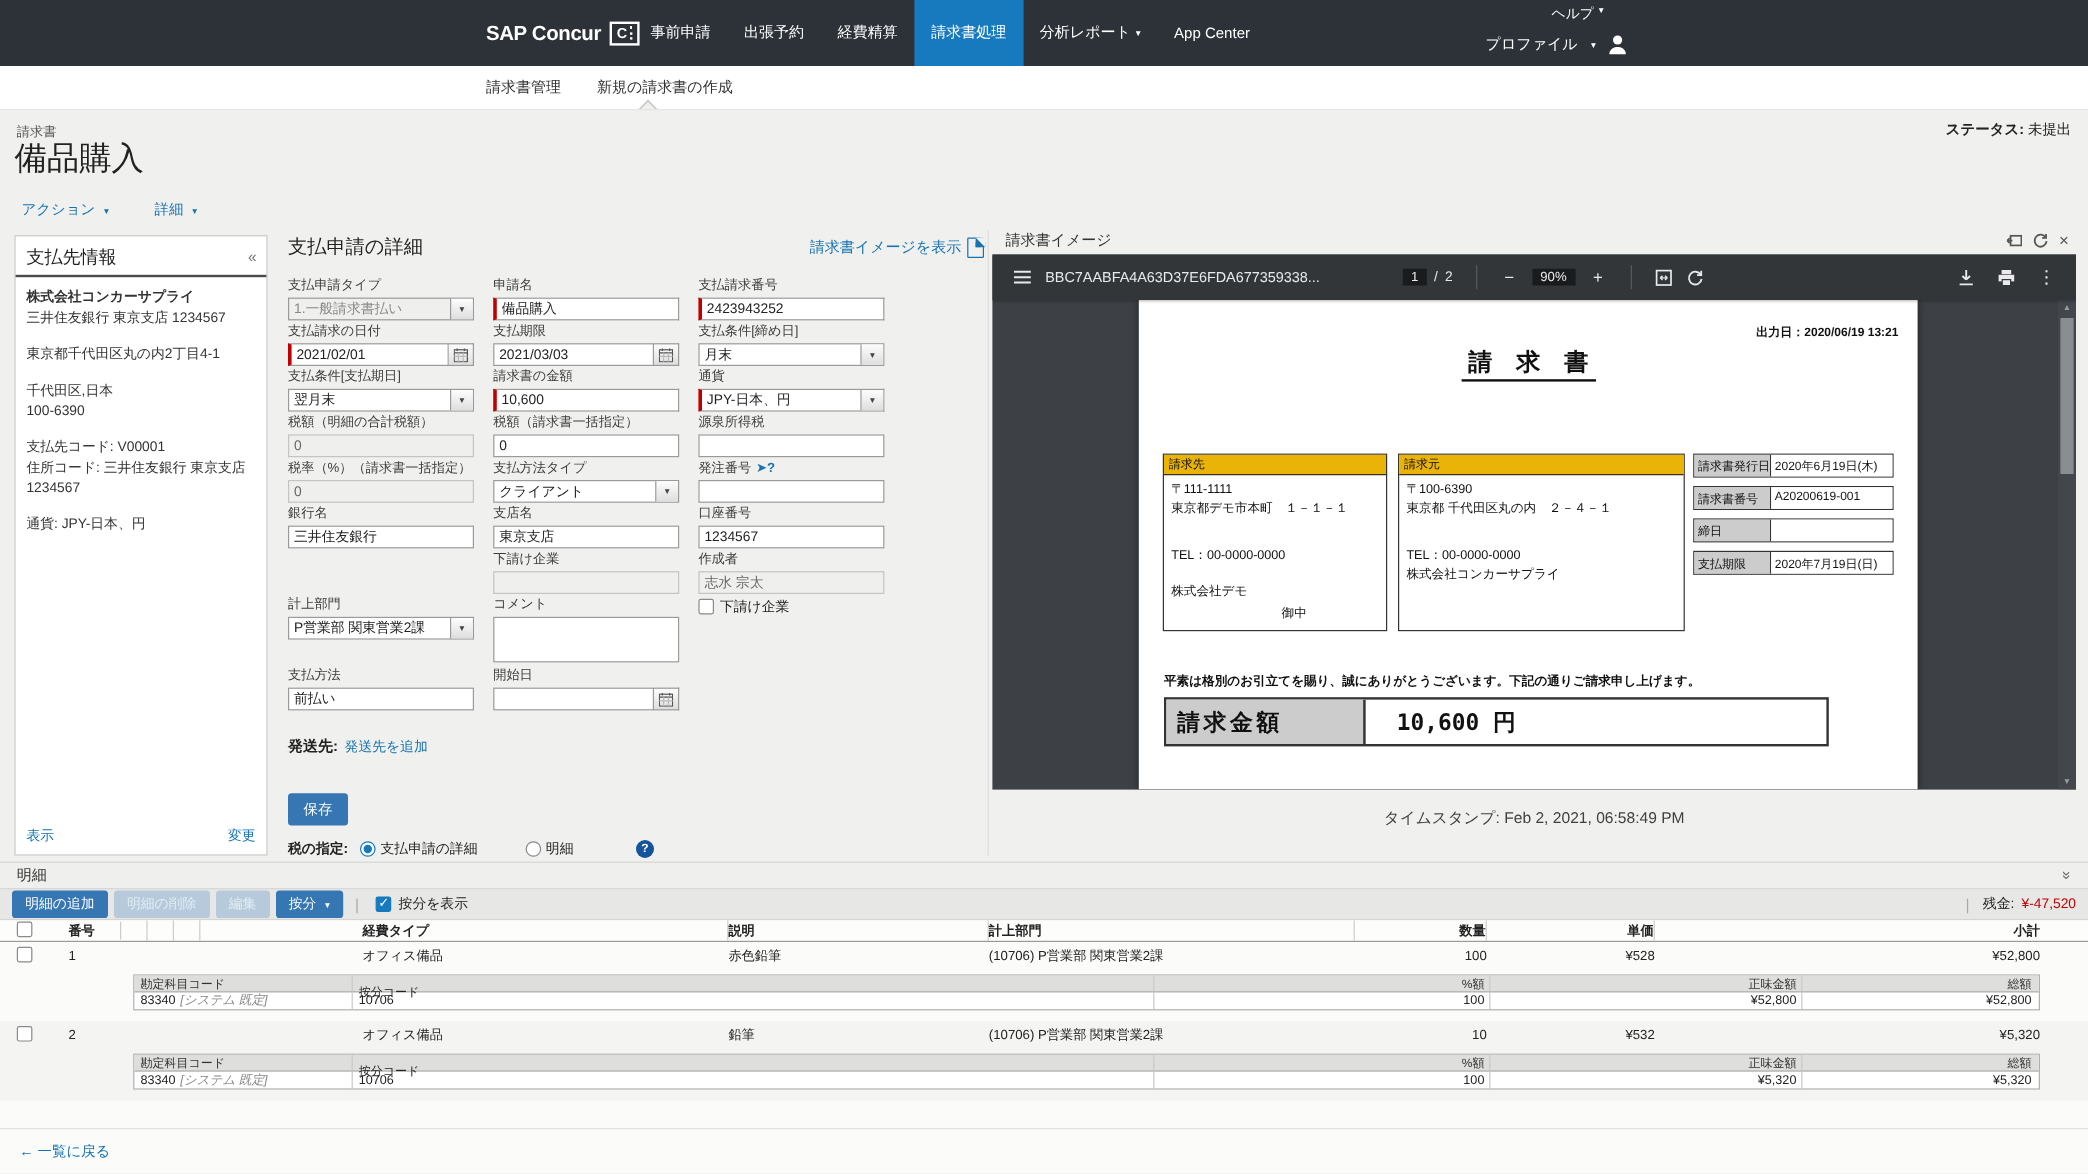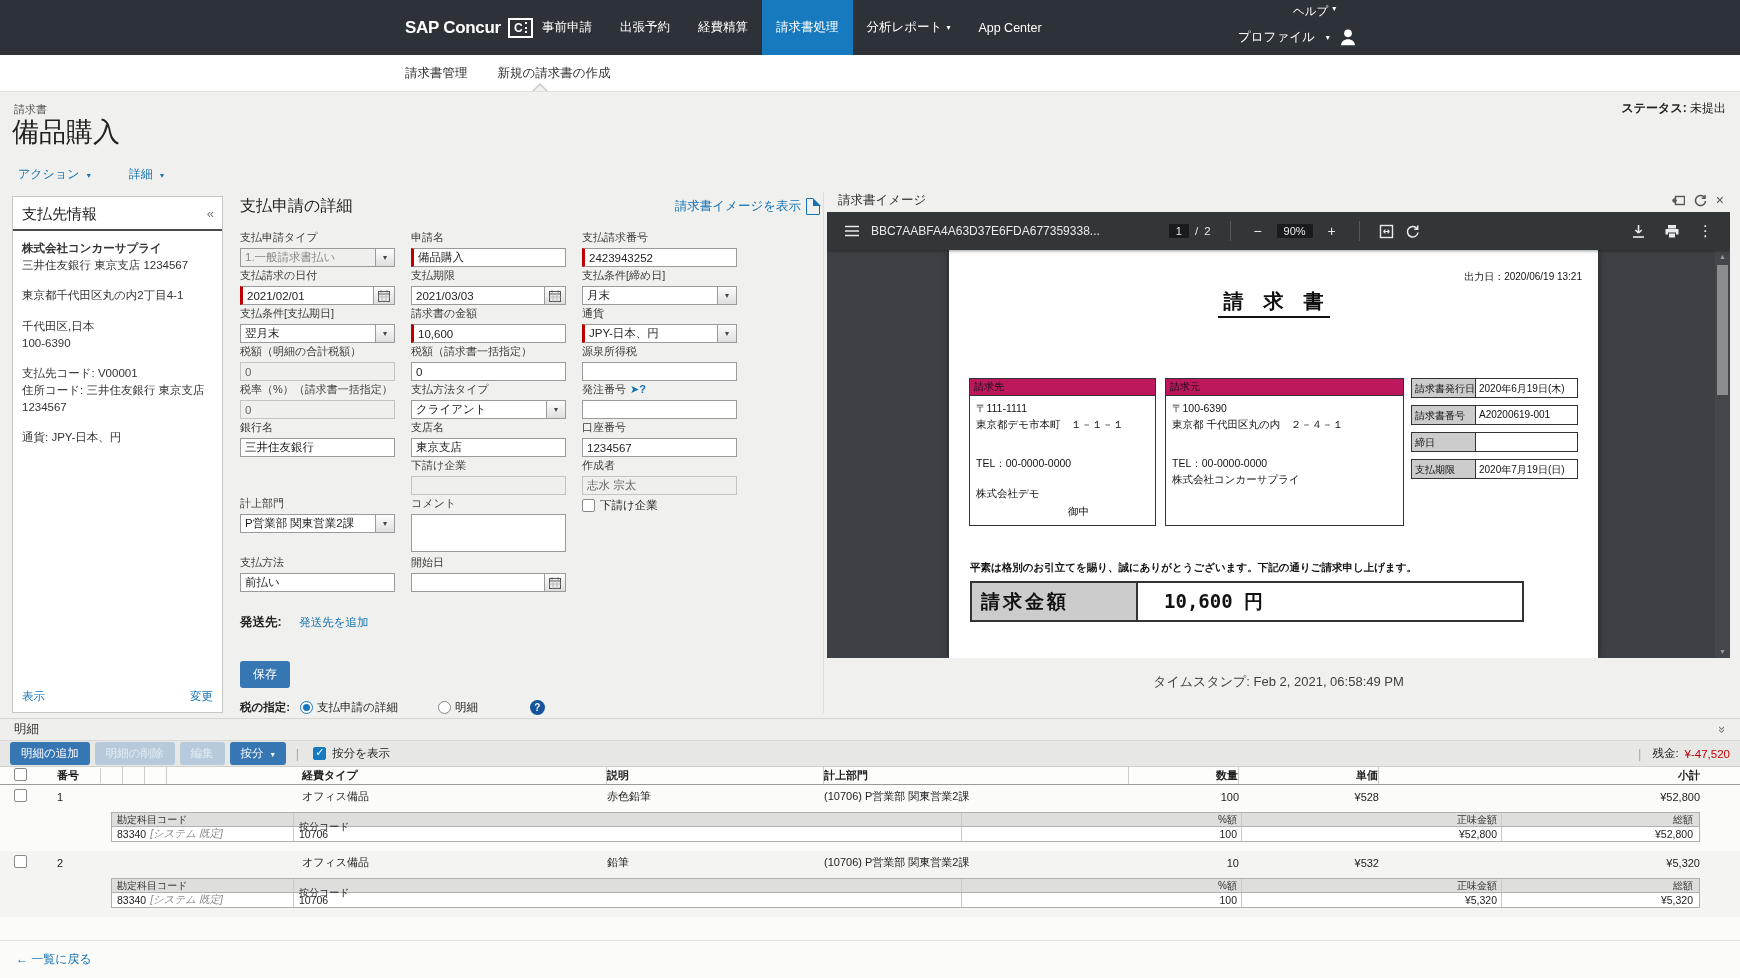--- a/index.html
+++ b/index.html
@@ -74,21 +74,21 @@
   .sel.dis { background:#efefee; color:#777;gap:33px; }
   .sel.dis .txt { color:#888; }
   .ta { width:155px; height:38px; border:1px solid #9a9a9a; font-family:inherit; font-size:11.5px; resize:none; }
   .cb-row { display:flex; align-items:center; gap:5px; font-size:11.5px; margin-top:2px; }
   .cb { width:13px; height:13px; border:1px solid #8a8a8a; background:#fff; border-radius:2px; display:inline-block; position:relative; cursor:pointer; flex:none; }
   .cb.checked { background:#1779be; border-color:#1779be; }
   .cb.checked::after { content:"✓"; position:absolute; top:-2px; left:1px; color:#fff; font-size:11px; }
   .help-q { color:#1673b1; font-weight:bold; font-size:11px; cursor:pointer; }
   .ship-row { margin-top:15px; font-size:12.5px; }
   .ship-row b { color:#222; }
-  .ship-row .link { margin-left:14px; font-size:11.5px; }
+  .ship-row .link { margin-left:2px; font-size:11.5px; }
   .save-row { margin-top:30px; }
   .tax-row { margin-top:12px; display:flex; align-items:center; font-size:11.5px; }
   .tax-row b { margin-right:10px; }
   .radio { width:13px; height:13px; border:1px solid #888; border-radius:50%; background:#fff; position:relative; margin-right:4px; cursor:pointer; flex:none; }
   .radio.on { border-color:#1779be; }
   .radio.on::after { content:""; position:absolute; inset:2px; background:#1779be; border-radius:50%; }
   .radio-gap { width:40px; }
   .help-badge { width:15px; height:15px; border-radius:50%; background:#15549a; color:#fff; font-size:10px; font-weight:bold; display:inline-flex; align-items:center; justify-content:center; margin-left:52px; cursor:pointer; }
 
   .vdiv { position:absolute; left:823px; top:192px; height:521px; width:1px; background:#dcdcdb; }
@@ -106,27 +106,27 @@
   .pt-box { background:#191b1c; padding:1px 7px; font-size:11px; border-radius:1px; }
   .pt-div { width:1px; height:20px; background:#565a5e; margin:0 8px; }
   .pt-sign { font-size:14px; cursor:pointer; width:16px; text-align:center; }
   .pt-right { margin-left:auto; display:flex; align-items:center; gap:18px; }
   .pt-ic { cursor:pointer; display:flex; }
   .pdf-page { position:absolute; left:122px; top:38px; width:649px; height:408px; background:#fff; box-shadow:0 0 6px rgba(0,0,0,.55); color:#111; }
   .scrollbar { position:absolute; right:0; top:38px; bottom:0; width:15px; background:#43474c; }
   .sb-arrow { position:absolute; left:0; width:15px; height:13px; color:#9a9da0; font-size:7px; text-align:center; line-height:13px; cursor:pointer; }
   .sb-thumb { position:absolute; left:2px; right:2px; top:15px; height:130px; background:#8b8e91; cursor:pointer; }
 
-  .out-date { position:absolute; top:20px; right:16px; font-size:10px; font-weight:normal; }
+  .out-date { position:absolute; top:20px; right:16px; font-size:10px; font-weight:bold; }
   .doc-title-wrap { position:absolute; top:38px; width:100%; text-align:center; }
   .doc-title { display:inline-block; font-size:20px; font-weight:bold; border-bottom:2px solid #111; padding:0 6px 1px; }
   .addr-row { position:absolute; top:128px; left:20px; display:flex; }
   .abox { border:1px solid #333; width:187px; height:148px; font-size:10.5px; }
   .abox.b2 { margin-left:9px; width:239px; }
-  .abox-hd { background:#be185d; border-bottom:1px solid #333; padding:1px 4px; font-size:10px; }
+  .abox-hd { background:#eab308; border-bottom:1px solid #333; padding:1px 4px; font-size:10px; }
   .abox-bd { padding:4px 6px; line-height:1.55; } .sp22 { height:22px; } .sp14 { height:14px; }
   .honor { margin:2px 0 0 92px; }
   .meta-col { margin-left:7px; width:167px; font-size:10px; }
   .meta-row { display:flex; border:1px solid #333; margin-bottom:7px; height:20px; }
   .meta-label { width:64px; background:#ccc; border-right:1px solid #333; padding:3px 3px 0; white-space:nowrap; }
   .meta-value { flex:1; padding:3px 3px 0; background:#fff; white-space:nowrap; }
   .greeting { position:absolute; top:311px; left:21px; font-size:10.5px; font-weight:bold; }
   .amount-box { position:absolute; top:331px; left:21px; width:554px; height:41px; border:2px solid #333; display:flex; }
   .amount-label { width:166px; background:#ccc; border-right:2px solid #333; font-size:19px; font-weight:bold; display:flex; align-items:center; padding-left:9px; letter-spacing:3px; }
   .amount-value { flex:1; display:flex; align-items:center; padding-left:26px; font-size:19px; font-weight:bold; font-family:"DejaVu Sans Mono",monospace; }

